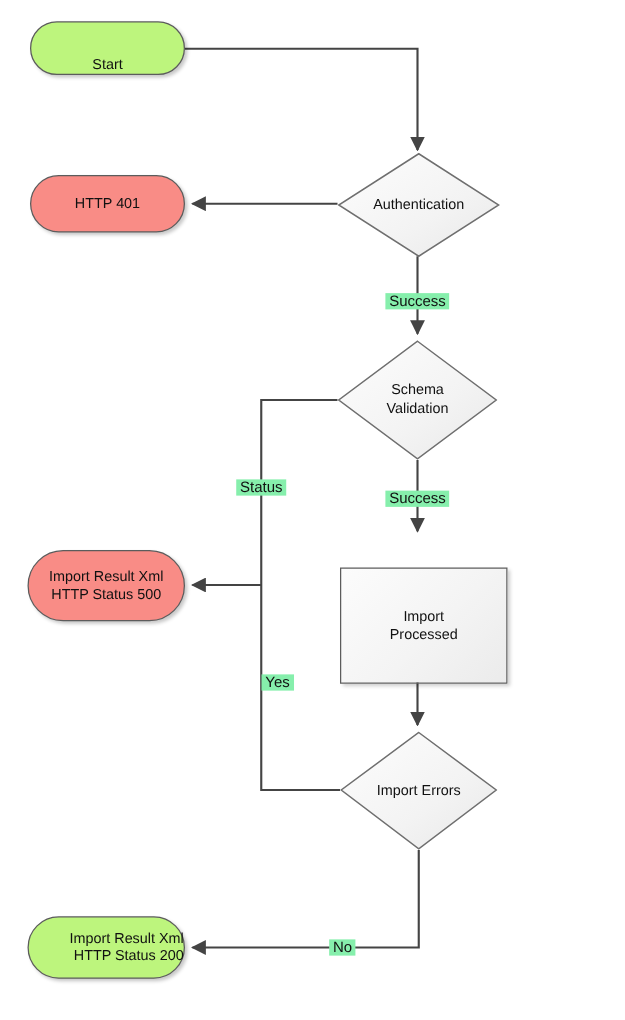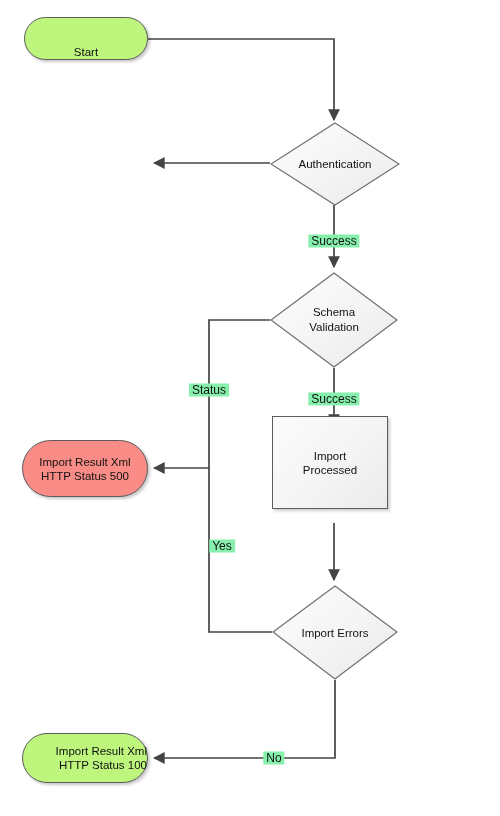--- a/index.html
+++ b/index.html
@@ -123,20 +123,23 @@
 
     <path d="M 334 523 L 334 580" fill="none" stroke="#444444" stroke-width="1.7" marker-end="url(#arrow)"></path>
 
     <path d="M 335 680 L 335 758 L 154 758" fill="none" stroke="#444444" stroke-width="1.7" marker-end="url(#arrow)"></path>
   </svg>
 
   <div class="node pill green" style="left:24px; top:17px; width:124px; height:43px;">
     <span class="node-line">Start</span>
   </div>
 
+  <div class="node pill red" style="left:24px; top:140px; width:124px; height:46px;">
+    <span class="node-line">HTTP 401</span>
+  </div>
 
   <div class="node decision" style="left:270px; top:122px; width:130px; height:84px;">
     <svg class="dia-shape" viewBox="0 0 130 84" preserveAspectRatio="none">
       <defs>
         <linearGradient id="gdia1" x1="0" y1="0" x2="1" y2="1">
           <stop offset="0%" stop-color="#fdfdfd"></stop>
           <stop offset="60%" stop-color="#f3f3f3"></stop>
           <stop offset="100%" stop-color="#e8e8e8"></stop>
         </linearGradient>
       </defs>
@@ -155,21 +158,21 @@
         </linearGradient>
       </defs>
       <polygon points="64,1 127,48 64,95 1,48" fill="url(#gdia2)" stroke="#6f6f6f" stroke-width="1.2"></polygon>
     </svg>
     <span class="dia-label">
       <span class="node-line">Schema</span>
       <span class="node-line">Validation</span>
     </span>
   </div>
 
-  <div class="node process" style="left:272px; top:416px; width:116px; height:93px; flex-direction:column;">
+  <div class="node process" style="left:272px; top:454px; width:134px; height:93px; flex-direction:column;">
     <span class="node-line">Import</span>
     <span class="node-line">Processed</span>
   </div>
 
   <div class="node decision" style="left:272px; top:585px; width:126px; height:95px;">
     <svg class="dia-shape" viewBox="0 0 126 95" preserveAspectRatio="none">
       <defs>
         <linearGradient id="gdia3" x1="0" y1="0" x2="1" y2="1">
           <stop offset="0%" stop-color="#fdfdfd"></stop>
           <stop offset="60%" stop-color="#f3f3f3"></stop>
@@ -181,21 +184,21 @@
     <span class="dia-label">Import Errors</span>
   </div>
 
   <div class="node pill red" style="left:22px; top:440px; width:126px; height:57px; flex-direction:column;">
     <span class="node-line">Import Result Xml</span>
     <span class="node-line">HTTP Status 500</span>
   </div>
 
   <div class="node pill green" style="left:22px; top:733px; width:126px; height:50px; flex-direction:column;">
     <span class="node-line">Import Result Xml</span>
-    <span class="node-line">HTTP Status 100</span>
+    <span class="node-line">HTTP Status 200</span>
   </div>
 
   <div class="edge-label" style="left:334px; top:241px;">Success</div>
 
   <div class="edge-label" style="left:209px; top:390px;">Status</div>
 
   <div class="edge-label" style="left:334px; top:399px;">Success</div>
 
   <div class="edge-label" style="left:222px; top:546px;">Yes</div>
 

